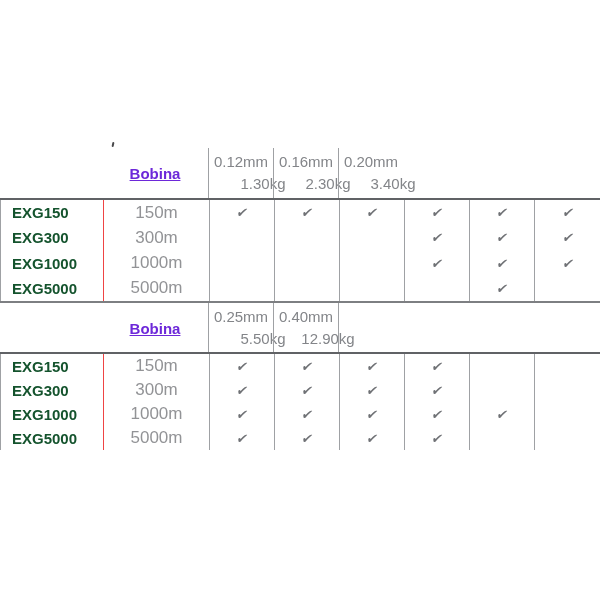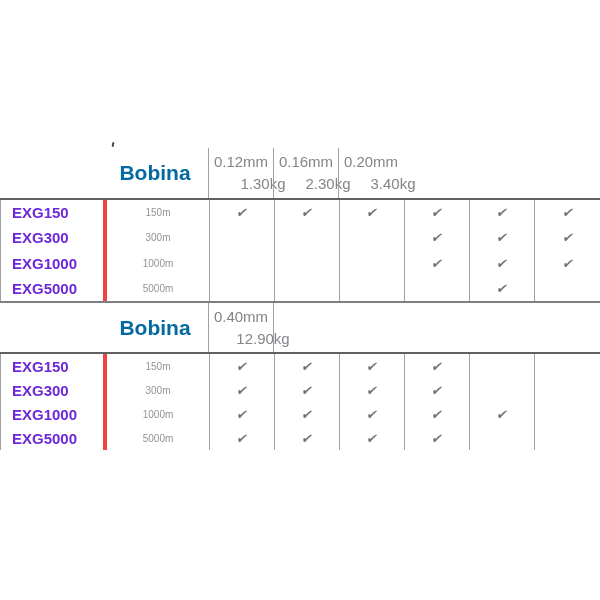--- a/index.html
+++ b/index.html
@@ -19,42 +19,42 @@
   }
   
   .hdr{height:50px;}
   .hdr .hcell{
     display:flex;flex-direction:column;justify-content:space-evenly;
     align-items:center;border-left:1px solid #9fa1a4;height:50px;
   }
   .hdr .spacer{border:none;}
   .hdr .bobina{
     display:flex;align-items:center;justify-content:center;
-    color:#0369a1;font-weight:700;font-size:21px;border:none;
+    color:#6d28d9;font-weight:700;font-size:15px;border:none;text-decoration:underline;
   }
   .mmline{color:#838589;font-size:15px;line-height:18px;}
   .kgline{color:#838589;font-size:15px;line-height:18px;margin-left:44px;}
   #hdr1{top:148px;}
   #hdr2{top:303px;}
   
   .hline{position:absolute;left:0;width:600px;}
   #hline1{top:198px;height:2px;background:#606265;}
   #hline2{top:301px;height:2px;background:#7d7f82;}
   #hline3{top:352px;height:2px;background:#606265;}
   
   .rows{border-left:1px solid #9fa1a4;}
   #rows1{top:200px;grid-auto-rows:25.25px;}
   #rows2{top:354px;grid-auto-rows:24px;}
   .rc{display:flex;align-items:center;justify-content:center;}
   .model{
     justify-content:flex-start;padding-left:11px;
-    color:#6d28d9;font-weight:700;font-size:15px;
+    color:#14532d;font-weight:700;font-size:15px;
   }
   .bob{
-    border-left:4px solid #ef4444;color:#929396;font-size:10px;font-weight:400;
+    border-left:1px solid #ef4444;color:#929396;font-size:17px;font-weight:400;
   }
   .chk{
     border-left:1px solid #9fa1a4;color:#707276;font-size:13px;
   }
   .chk span{display:inline-block;transform:skewX(-12deg);}
 </style>
 </head>
 <body>
 
 <div class="stray-mark"></div>
@@ -164,20 +164,24 @@
       <span></span>
     </div>
 </div>
 
 <div class="hline" id="hline2"></div>
 
 <div class="grid hdr" id="hdr2">
   <div class="hcell spacer"></div>
   <div class="hcell bobina">Bobina</div>
   <div class="hcell">
+    <span class="mmline">0.25mm</span>
+    <span class="kgline">5.50kg</span>
+  </div>
+  <div class="hcell">
     <span class="mmline">0.40mm</span>
     <span class="kgline">12.90kg</span>
   </div>
   <div class="hcell">
     <span class="mmline"></span>
     <span class="kgline"></span>
   </div>
 </div>
 
 <div class="hline" id="hline3"></div>

